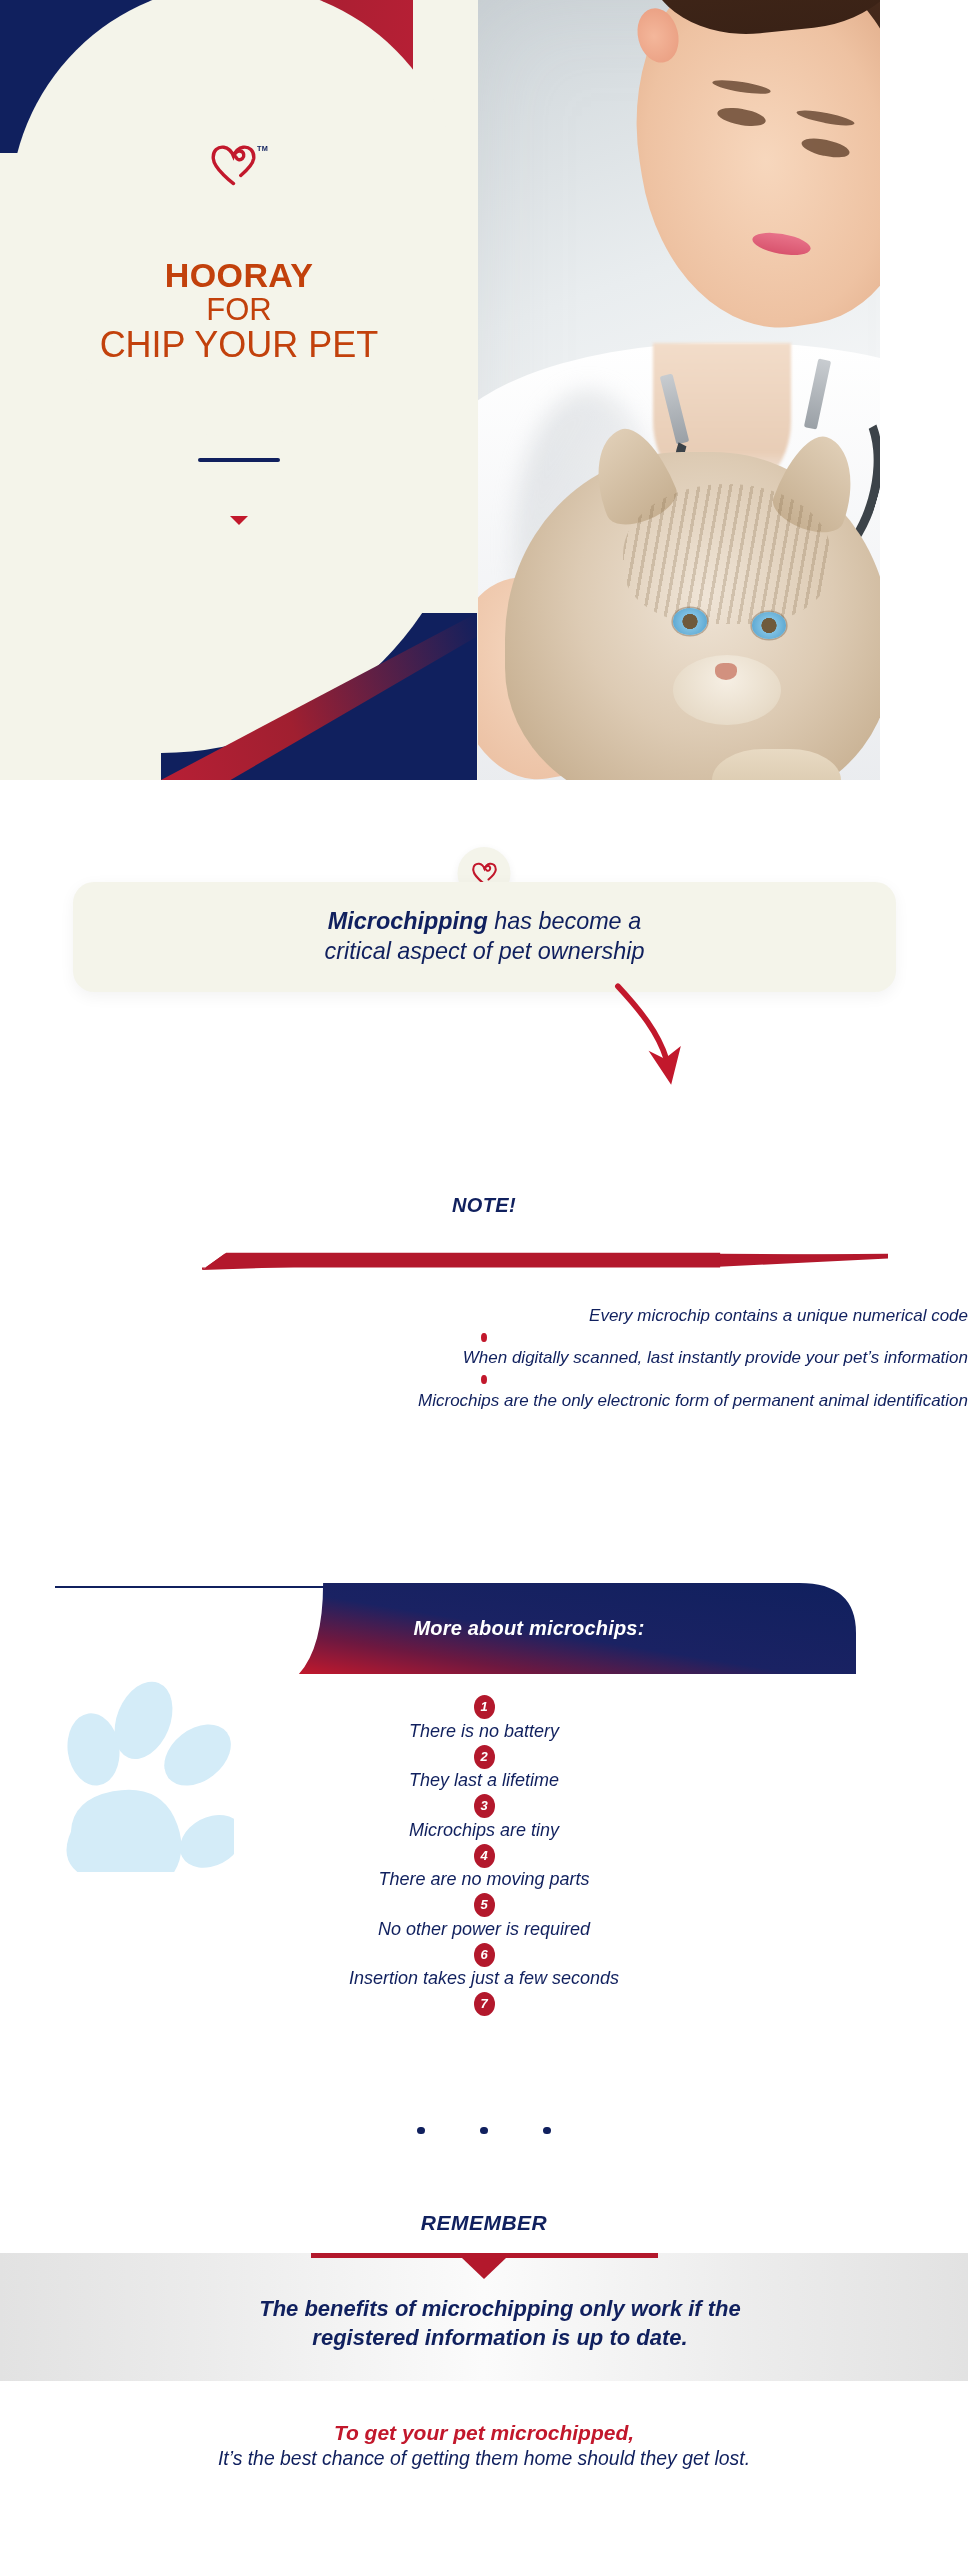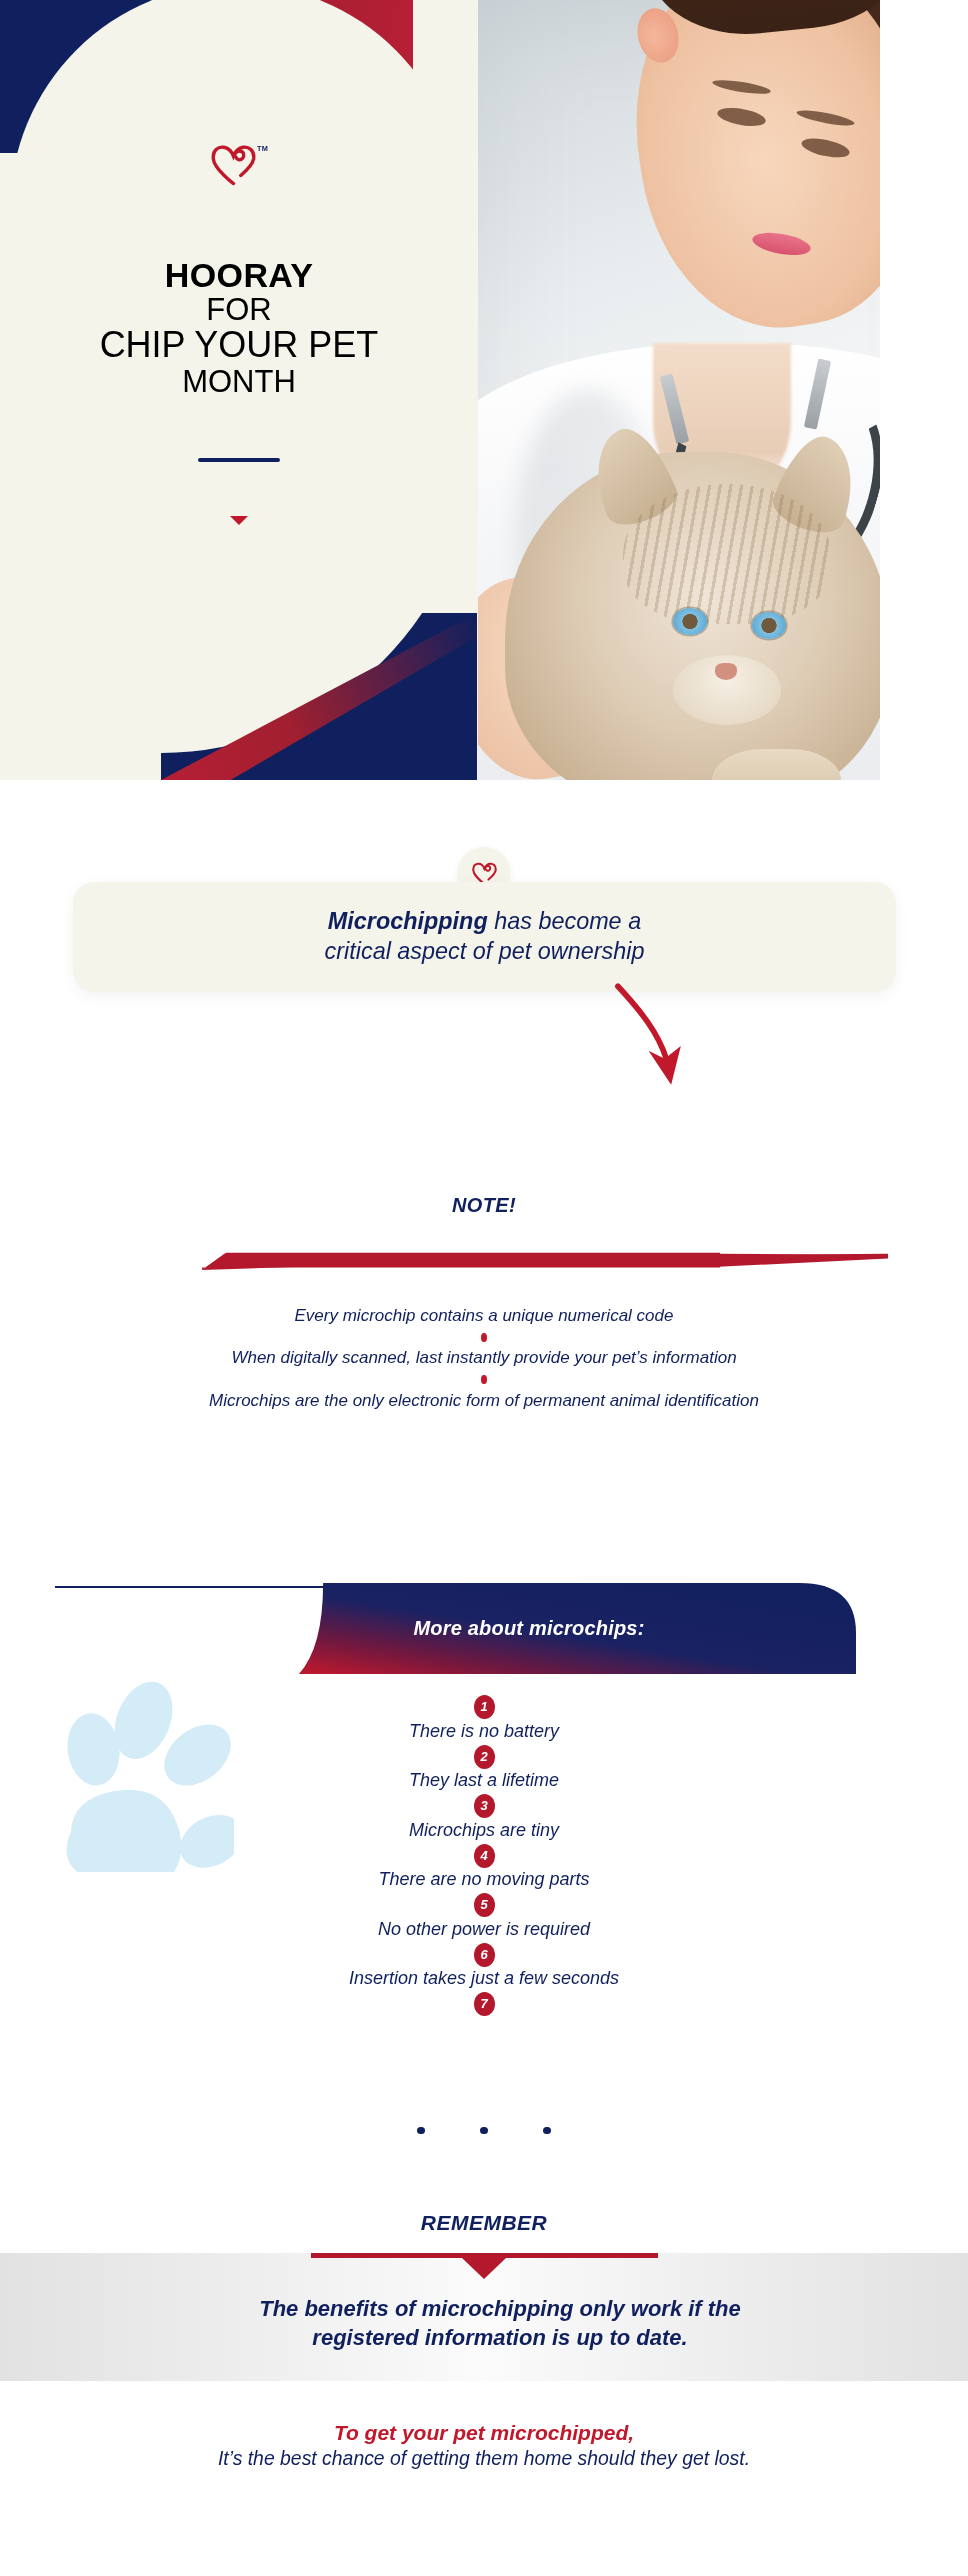--- a/index.html
+++ b/index.html
@@ -165,21 +165,21 @@
   }
   .wedge-layer { position:absolute; inset:0; overflow:hidden; }
   .wedge-layer .circ {
     position:absolute; width:629px; height:629px; border-radius:50%;
   }
 
   .hero-logo { position:absolute; left:0; top:144px; width:478px; text-align:center; }
   .heart-svg { width:47px; height:42px; display:inline-block; }
   .tm { font-size:7.3px; color:#10205e; font-weight:bold; vertical-align:top; letter-spacing:0.2px; }
 
-  .hero-title { position:absolute; left:0; top:258px; width:478px; text-align:center; color:#000000; }
+  .hero-title { position:absolute; left:0; top:258px; width:478px; text-align:center; color:#c2410c; }
   .hero-title .l1 { font-size:34px; font-weight:bold; letter-spacing:0.4px; line-height:1.02; }
   .hero-title .l2 { font-size:31px; font-weight:300; line-height:1.08; }
   .hero-title .l3 { font-size:36px; font-weight:300; line-height:1.08; white-space:nowrap; }
   .hero-title .l4 { font-size:31px; font-weight:300; line-height:1.08; }
   .hero-rule {
     position:absolute; left:239px; top:458px; transform:translateX(-50%);
     width:82px; height:4px; background:#10205e; border-radius:2.4px;
   }
   .hero-caret {
     position:absolute; left:239px; top:516px; transform:translateX(-50%);
@@ -211,21 +211,21 @@
   
   .arrow-svg { position:absolute; left:613px; top:983px; width:105px; height:113px; }
 
   
   .note-title {
     position:absolute; left:0; top:1194px; width:968px; text-align:center;
     color:#10205e; font-size:20px; font-weight:bold; font-style:italic; letter-spacing:0.4px;
   }
   .note-bar { position:absolute; left:202px; top:1252px; width:686px; height:18px; }
 
-  .note-facts { position:absolute; left:0; top:1306px; width:968px; text-align:center; }
+  .note-facts { position:absolute; left:0; top:1306px; width:968px; text-align:right; }
   .note-fact {
     color:#10205e; font-style:italic; font-size:17px; line-height:1.2;
     font-stretch:condensed;
   }
   .note-dot {
     width:5.6px; height:9px; border-radius:50%; background:#c2182c;
     margin:6.5px auto 6.5px auto;
   }
 
   
@@ -358,21 +358,20 @@
         <path d="M29 49 C29 49 5 31 4 18 C3 8 10 3 17 4 C23 5 27 10 29 15
                  C31 10 35 5 41 4 C48 3 55 8 54 18 C53 25 45 33 38 39" fill="none" stroke="#c2182c" stroke-width="4.2" stroke-linecap="round"></path>
         <path d="M29 15 C31 11 34 8 38 9 C42 10 43 15 40 18 C37 21 33 19 32 16" fill="none" stroke="#c2182c" stroke-width="4.2" stroke-linecap="round"></path>
       </svg><span class="tm">TM</span>
     </div>
 
     <div class="hero-title">
       <div class="l1">HOORAY</div>
       <div class="l2">FOR</div>
       <div class="l3">CHIP YOUR PET</div>
-      <div class="l4">MONTH</div>
     </div>
 
     <div class="hero-rule"></div>
     <div class="hero-caret"></div>
   </div>
 
   <div class="intro-wrap">
     <div class="intro-badge">
       <svg class="heart-svg" viewBox="0 0 58 52">
         <path d="M29 49 C29 49 5 31 4 18 C3 8 10 3 17 4 C23 5 27 10 29 15

